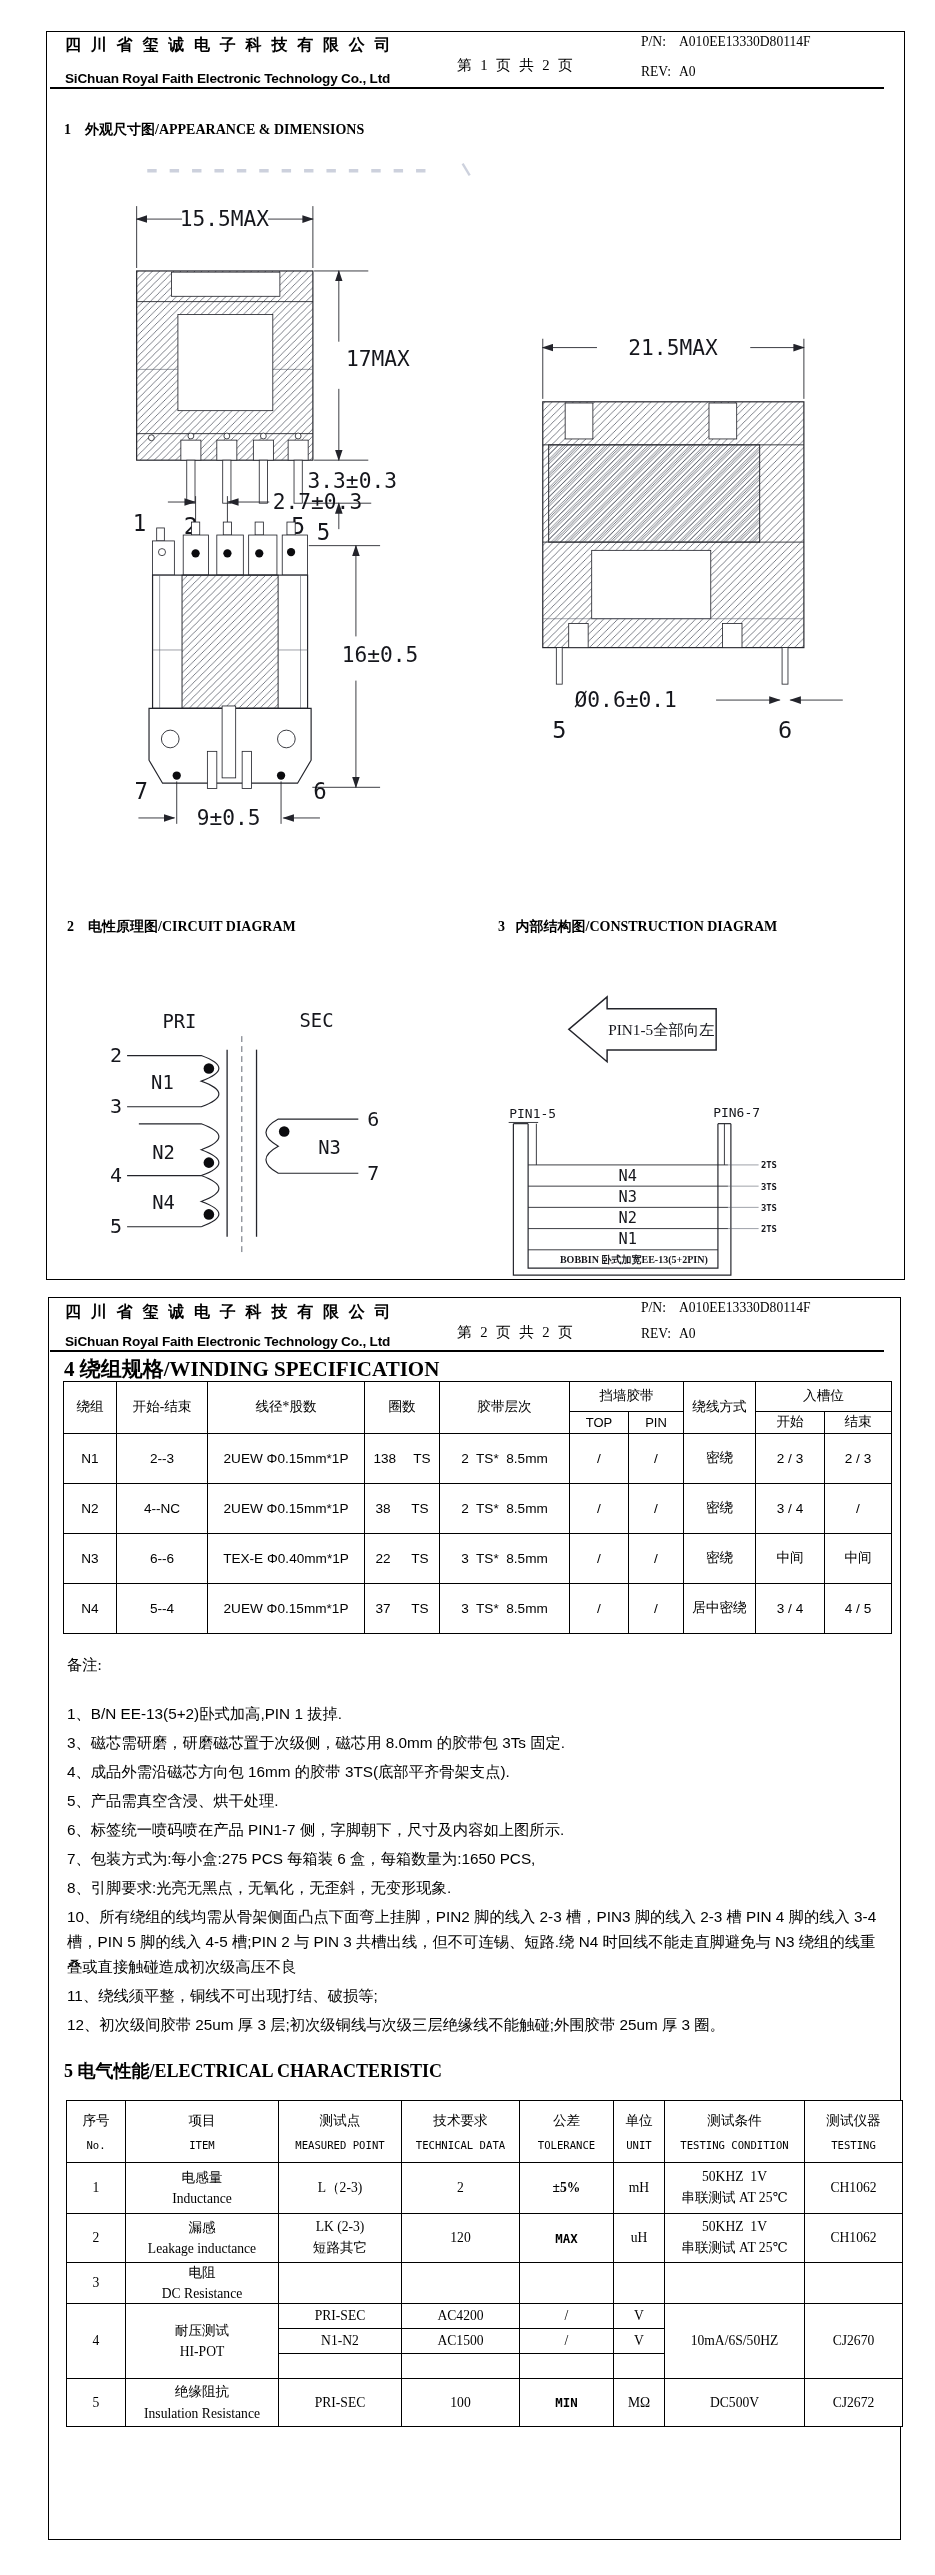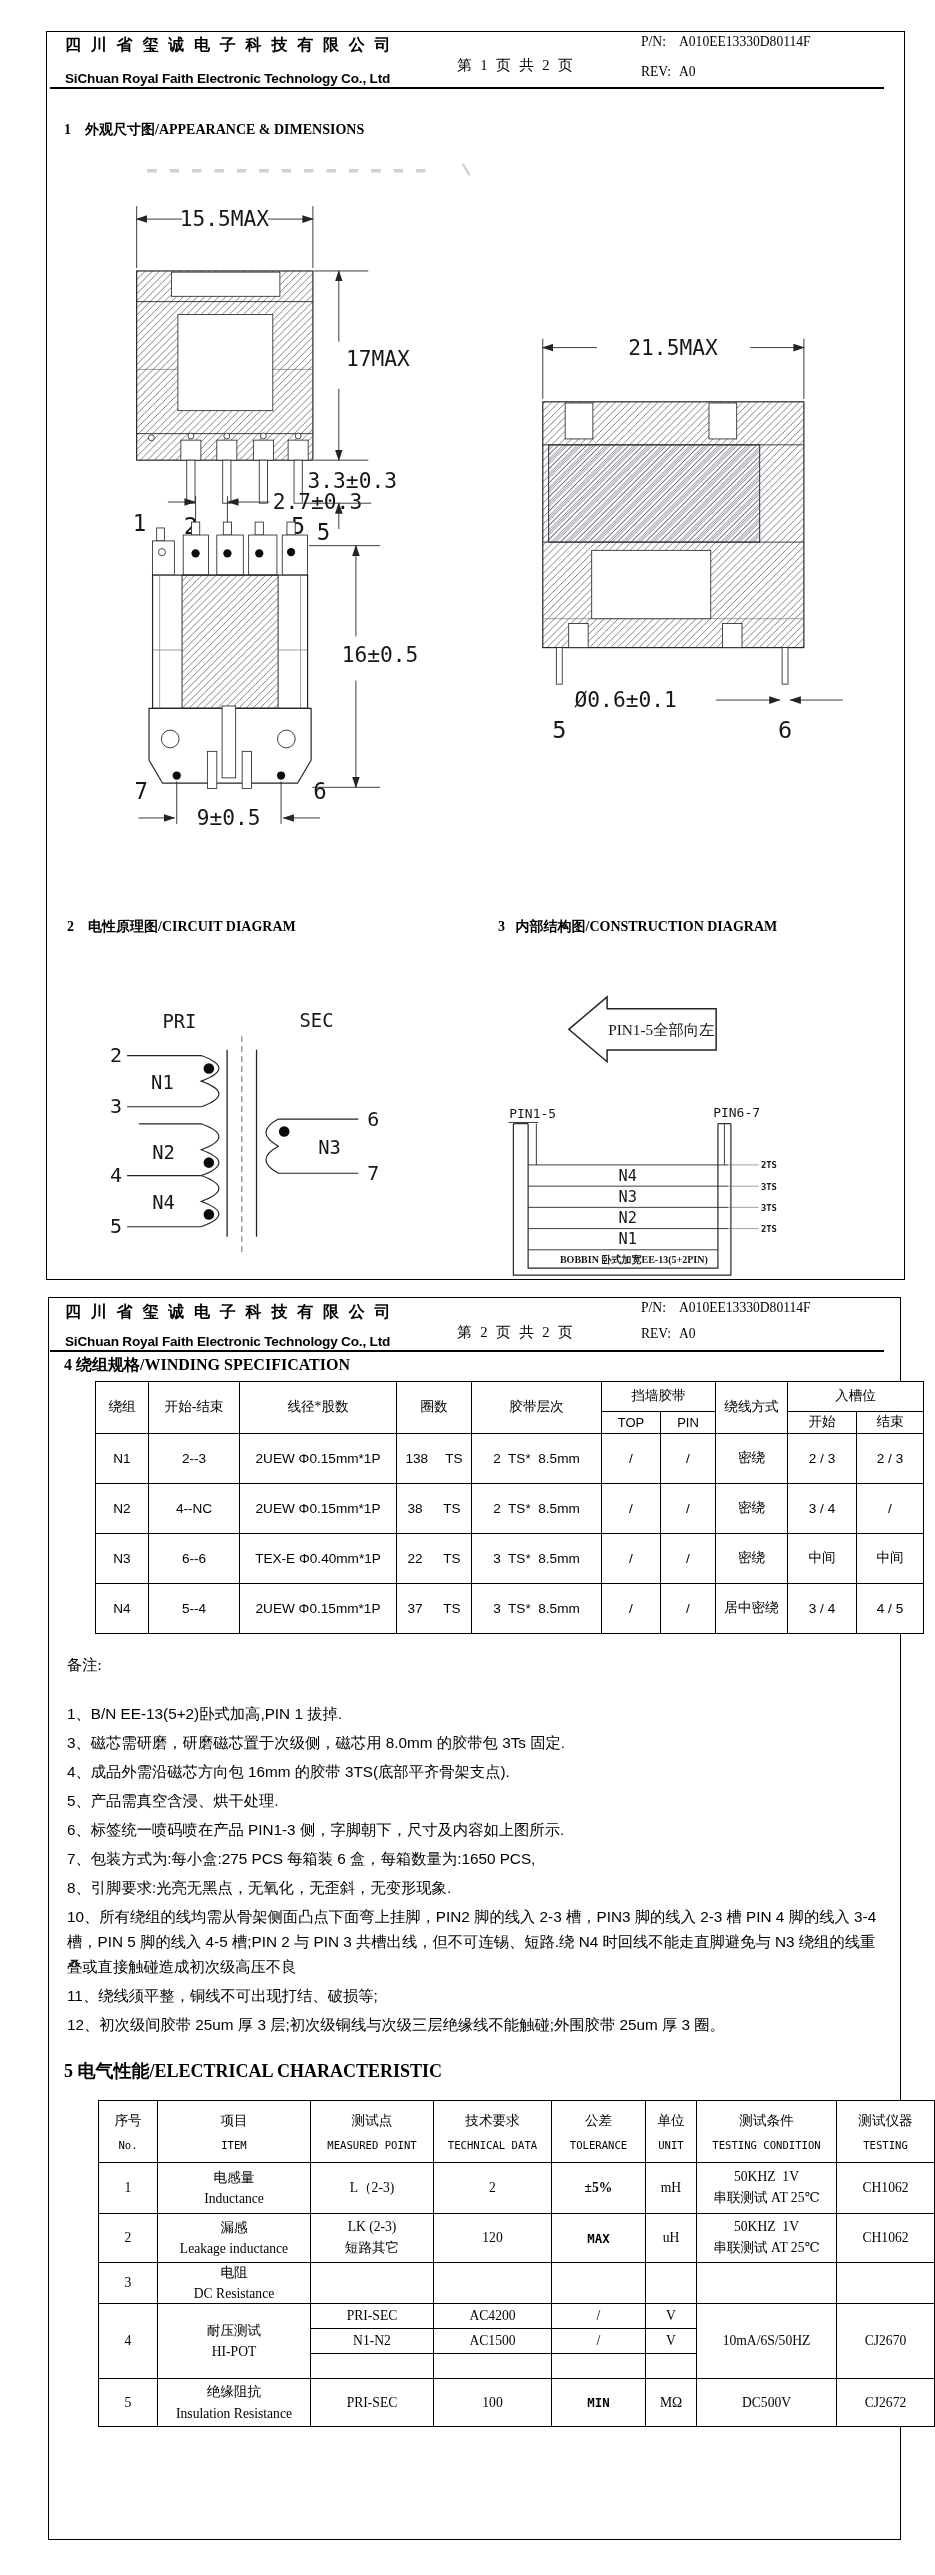--- a/index.html
+++ b/index.html
@@ -17,21 +17,21 @@
   .pnrow{font-size:13.6px;font-family:"Liberation Serif","DejaVu Serif",serif;}
   .pnrow .lbl{display:inline-block;width:38px;}
   .sect{font-weight:bold;font-family:"Liberation Serif","DejaVu Serif",serif;}
   svg text{fill:#15161c;}
   svg .ln{stroke:#23242b;stroke-width:1.5;fill:none;}
   svg .ln2{stroke:#23242b;stroke-width:2;fill:none;}
   svg .thin{stroke:#5a5f6b;stroke-width:1;fill:none;}
   svg .wht{fill:#ffffff;stroke:#23242b;stroke-width:1.4;}
   svg .dot{fill:#0b0b0e;}
   
-  table{border-collapse:collapse;table-layout:fixed;position:absolute;background:#fff;margin-left:32px;}
+  table{border-collapse:collapse;table-layout:fixed;position:absolute;background:#fff;}
   table,th,td{border:1.2px solid #000;}
   th,td{padding:0;text-align:center;vertical-align:middle;overflow:hidden;}
   .wt th{font-weight:normal;font-size:13.6px;font-family:"Liberation Serif","DejaVu Serif",serif;}
   .wt th.en{font-family:"Liberation Sans",sans-serif;font-size:13px;}
   .wt td{font-size:13.6px;font-family:"Liberation Sans","DejaVu Sans",sans-serif;}
   .wt td.cjk{font-family:"Liberation Serif","DejaVu Serif",serif;}
   .wh1{height:29.5px;}.wh2{height:22.4px;}.wr{height:50px;}
   .turns{display:flex;justify-content:space-around;align-items:center;}
   .pre{white-space:pre;}
   .et th{font-weight:normal;}
@@ -298,21 +298,21 @@
   <div class="abs pageind" style="left:457px;top:1323px;">第 2 页 共 2 页</div>
   <div class="abs company-en" style="left:65px;top:1334px;">SiChuan Royal Faith Electronic Technology Co., Ltd</div>
   <div class="abs pnrow" style="left:641px;top:1300px;">
     <span class="lbl">P/N:</span><span>A010EE13330D80114F</span>
   </div>
   <div class="abs pnrow" style="left:641px;top:1326px;">
     <span class="lbl">REV:</span><span>A0</span>
   </div>
   <div class="rule" style="left:50px;top:1350px;width:834px;"></div>
 
-  <div class="abs sect" style="left:64px;top:1355px;font-size:16px;">4 绕组规格/WINDING SPECIFICATION</div>
+  <div class="abs sect" style="left:64px;top:1355px;font-size:21px;">4 绕组规格/WINDING SPECIFICATION</div>
 
   <table class="wt" style="left:63px;top:1381px;width:829px;">
     <colgroup>
       <col style="width:53px">
         <col style="width:91px">
         <col style="width:157px">
         <col style="width:75px">
       <col style="width:130px">
         <col style="width:59px">
         <col style="width:55px">
@@ -407,21 +407,21 @@
     </tr>
   </tbody>
     </table>
 
   <div class="notes" style="left:67px;top:1652px;width:821px;">
     <div class="ttl">备注:</div>
     <div class="it">1、B/N EE-13(5+2)卧式加高,PIN 1 拔掉.</div>
     <div class="it">3、磁芯需研磨，研磨磁芯置于次级侧，磁芯用 8.0mm 的胶带包 3Ts 固定.</div>
     <div class="it">4、成品外需沿磁芯方向包 16mm 的胶带 3TS(底部平齐骨架支点).</div>
     <div class="it">5、产品需真空含浸、烘干处理.</div>
-    <div class="it">6、标签统一喷码喷在产品 PIN1-3 侧，字脚朝下，尺寸及内容如上图所示.</div>
+    <div class="it">6、标签统一喷码喷在产品 PIN1-7 侧，字脚朝下，尺寸及内容如上图所示.</div>
     <div class="it">7、包装方式为:每小盒:275 PCS 每箱装 6 盒，每箱数量为:1650 PCS,</div>
     <div class="it">8、引脚要求:光亮无黑点，无氧化，无歪斜，无变形现象.</div>
     <div class="it">10、所有绕组的线均需从骨架侧面凸点下面弯上挂脚，PIN2 脚的线入 2-3 槽，PIN3 脚的线入 2-3 槽 PIN 4 脚的线入 3-4 槽，PIN 5 脚的线入 4-5 槽;PIN 2 与 PIN 3 共槽出线，但不可连锡、短路.绕 N4 时回线不能走直脚避免与 N3 绕组的线重叠或直接触碰造成初次级高压不良</div>
     <div class="it">11、绕线须平整，铜线不可出现打结、破损等;</div>
     <div class="it">12、初次级间胶带 25um 厚 3 层;初次级铜线与次级三层绝缘线不能触碰;外围胶带 25um 厚 3 圈。</div>
   </div>
 
   <div class="abs sect" style="left:64px;top:2059px;font-size:18px;">5 电气性能/ELECTRICAL CHARACTERISTIC</div>
 
   <table class="et" style="left:66px;top:2100px;width:836px;">

